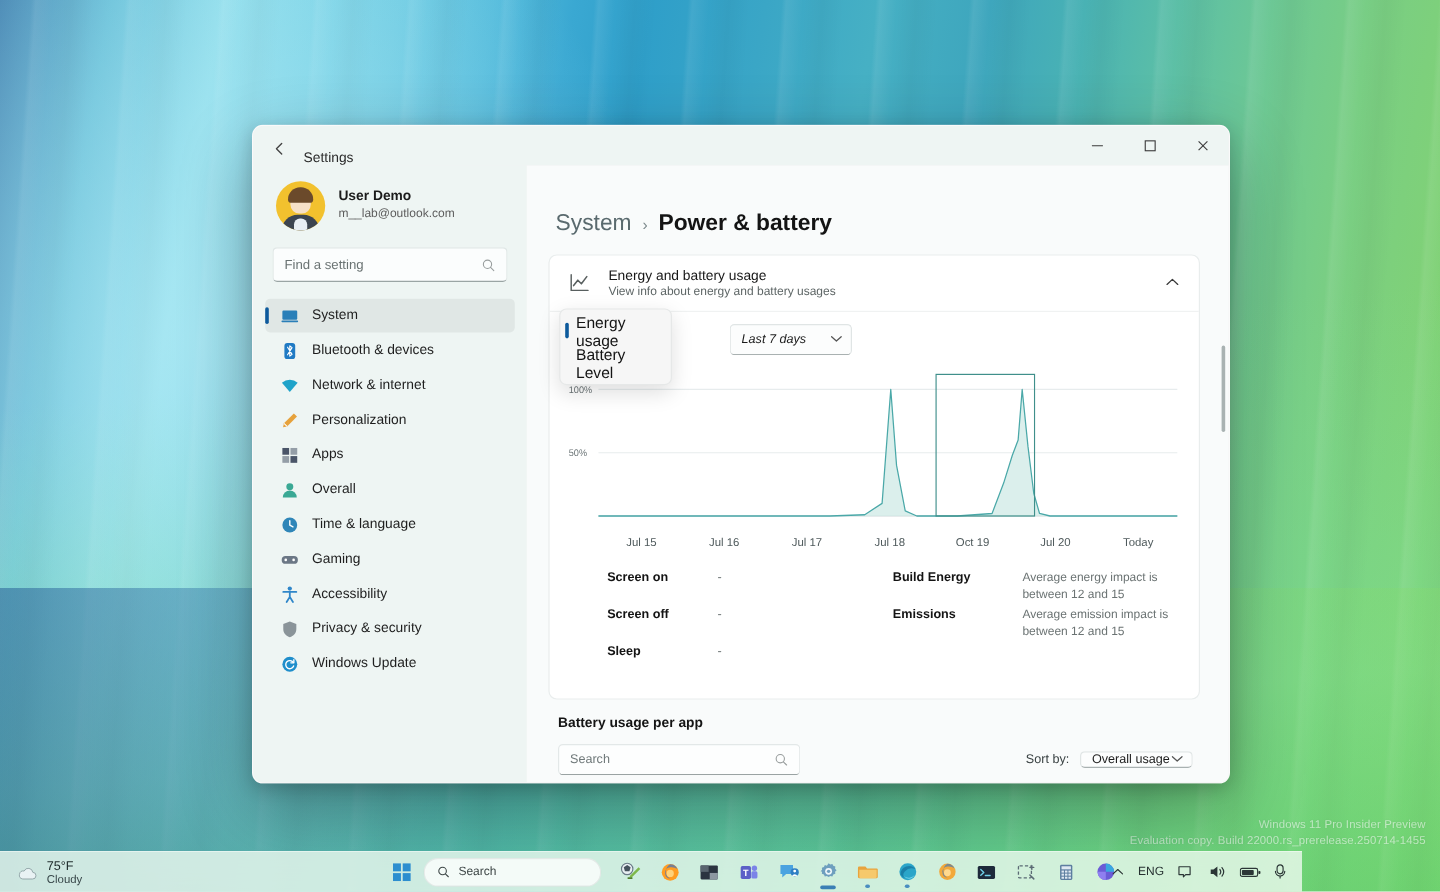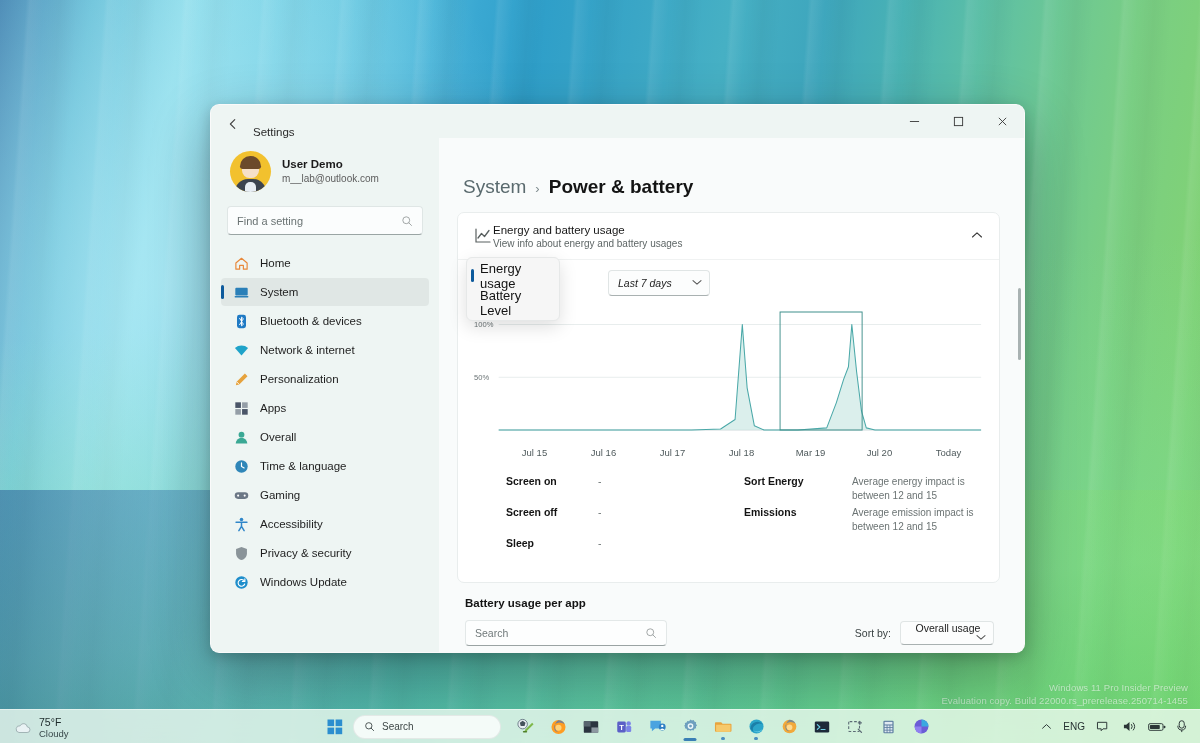--- a/index.html
+++ b/index.html
@@ -131,21 +131,21 @@
   #bc-parent { font-size: 19px; color: #5a6a6e; }
   #bc-sep { font-size: 13px; color: #7e8b8e; }
   #bc-current { font-size: 19px; font-weight: bold; color: #141414; }
 
   .card {
     background: #ffffff; border: 1px solid #e9eded; border-radius: 7px;
     position: relative;
   }
   #energy-card { }
   #card-header {
-    display: flex; align-items: center; height: 47px; padding: 0 16px 0 15px;
+    display: flex; align-items: center; gap: 14px; height: 47px; padding: 0 16px 0 15px;
     border-bottom: 1px solid #f0f2f2;
   }
   #card-hdr-icon { width: 20px; height: 20px; flex: 0 0 20px; opacity: .85; }
   #card-title { font-size: 11.5px; color: #171717; line-height: 14px; }
   #card-sub { font-size: 10px; color: #5e6666; line-height: 13px; }
   #card-chevron { margin-left: auto; font-size: 9px; color: #3a3a3a; }
 
   #card-body { padding: 10px 16px 8px 16px; position: relative; }
 
   
@@ -199,33 +199,33 @@
     display: flex; align-items: center; padding: 0 9px; margin-left: 2px;
   }
   #app-search input {
     border: none; outline: none; background: transparent; flex: 1;
     font-size: 10.5px; color: #1c1c1c; font-family: inherit;
   }
   #app-search input::placeholder { color: #70797a; }
   #sort-wrap { margin-left: auto; display: flex; align-items: center; gap: 9px; }
   #sort-label { font-size: 10.5px; color: #3a4243; }
   #sort-select {
-    width: 94px; height: 24px; background: #fcfdfd; border: 1px solid #e0e5e5;
+    width: 94px; height: 14px; background: #fcfdfd; border: 1px solid #e0e5e5;
     border-bottom: 1px solid #a9b1b1; border-radius: 4px;
-    display: flex; align-items: center; padding: 0 7px 0 9px; flex-direction: column;
+    display: flex; align-items: center; padding: 0 7px 0 9px;
   }
   #sort-value { font-size: 10.5px; color: #1c1c1c; }
 
   
   #scrollbar { position: absolute; right: 3px; top: 150px; width: 3px; height: 72px;
     background: #a9b2b2; border-radius: 2px; }
 
   
   #taskbar {
-    position: absolute; left: 0; bottom: 0; width: 1200px; height: 34px;
+    position: absolute; left: 0; bottom: 0; width: 1085px; height: 34px;
     background: rgba(238,250,240,0.80); backdrop-filter: blur(18px);
     border-top: 1px solid rgba(255,255,255,0.45);
     display: flex; align-items: center;
   }
   #weather { position: absolute; left: 14px; bottom: 3px; display: flex; align-items: center; gap: 7px; }
   #weather .wtxt { line-height: 12px; }
   #wtemp { font-size: 10.5px; color: #1d2a2a; }
   #wdesc { font-size: 9.5px; color: #39484a; }
 
   #tb-center { position: absolute; left: 320px; display: flex; align-items: center; gap: 3px; }
@@ -316,28 +316,20 @@
 
         <div id="search-box">
           <input placeholder="Find a setting" style="">
           <svg class="mag" viewBox="0 0 16 16">
             <circle cx="7" cy="7" r="4.6" fill="none" stroke="#5b6363" stroke-width="1.2"></circle>
             <line x1="10.4" y1="10.4" x2="14" y2="14" stroke="#5b6363" stroke-width="1.2" stroke-linecap="round"></line>
           </svg>
         </div>
 
         <div id="nav-list">
-            <div class="nav-item">
-              <span class="nav-icon">
-                <svg viewBox="0 0 16 16">
-                  <path d="M2 7.4 L8 2.4 L14 7.4 V14 H10 V10 H6 V14 H2 Z" fill="none" stroke="#e8883a" stroke-width="1.25" stroke-linejoin="round"></path>
-                </svg>
-              </span>
-              <span class="nav-label">Home</span>
-            </div>
             <div class="nav-item active">
               <span class="nav-icon">
                 <svg viewBox="0 0 16 16">
                   <rect x="1.4" y="3" width="13.2" height="8.2" rx="1" fill="#2a7fb8"></rect>
                   <rect x="0.6" y="11.8" width="14.8" height="1.5" rx="0.7" fill="#2a7fb8"></rect>
                 </svg>
               </span>
               <span class="nav-label">System</span>
             </div>
             <div class="nav-item">
@@ -492,21 +484,21 @@
                   </g>
                 <path id="chart-area" fill="#cfe9e6" fill-opacity="0.75" stroke="none" d="M26.00 124.00 L66.64 124.00 L107.28 124.00 L147.92 124.00 L188.56 124.00 L229.20 124.00 L259.68 122.95 L274.92 113.45 L282.54 18.55 L287.62 81.82 L295.24 119.78 L305.40 124.00 L340.96 124.00 L371.44 121.89 L381.60 96.58 L389.22 73.38 L394.30 60.73 L397.86 18.55 L402.94 66.00 L408.02 105.02 L413.10 121.89 L422.24 124.00 L462.88 124.00 L503.52 124.00 L534.00 124.00 L 534.00 124.00 L 26.00 124.00 Z"></path>
                 <path id="chart-line" fill="none" stroke="#4aa8a8" stroke-width="1.1" stroke-linejoin="round" d="M26.00 124.00 L66.64 124.00 L107.28 124.00 L147.92 124.00 L188.56 124.00 L229.20 124.00 L259.68 122.95 L274.92 113.45 L282.54 18.55 L287.62 81.82 L295.24 119.78 L305.40 124.00 L340.96 124.00 L371.44 121.89 L381.60 96.58 L389.22 73.38 L394.30 60.73 L397.86 18.55 L402.94 66.00 L408.02 105.02 L413.10 121.89 L422.24 124.00 L462.88 124.00 L503.52 124.00 L534.00 124.00"></path>
                 <rect id="chart-selection" fill="none" stroke="#3f8f8b" stroke-width="1" x="322.3" y="6.0" width="86.4" height="118.0"></rect>
               </svg>
               <div id="x-axis">
                   <div class="xtick">Jul 15</div>
                   <div class="xtick">Jul 16</div>
                   <div class="xtick">Jul 17</div>
                   <div class="xtick">Jul 18</div>
-                  <div class="xtick">Mar 19</div>
+                  <div class="xtick">Oct 19</div>
                   <div class="xtick">Jul 20</div>
                   <div class="xtick">Today</div>
                 </div>
             </div>
 
             <div id="stats">
               <div id="stats-left">
                   <div class="stat-row">
                     <div class="stat-k">Screen on</div>
                     <div class="stat-v">-</div>
@@ -516,21 +508,21 @@
                     <div class="stat-v">-</div>
                   </div>
                   <div class="stat-row">
                     <div class="stat-k">Sleep</div>
                     <div class="stat-v">-</div>
                   </div>
                 </div>
               <div id="stats-right">
                   <div>
                     <div class="stat-row" style="height: 31px;">
-                      <div class="stat-k">Sort Energy</div>
+                      <div class="stat-k">Build Energy</div>
                       <div class="stat-note">Average energy impact is between 12 and 15</div>
                     </div>
                     <div class="stat-row" style="height: 31px;">
                       <div class="stat-k">Emissions</div>
                       <div class="stat-note">Average emission impact is between 12 and 15</div>
                     </div>
                   </div>
                 </div>
             </div>
 

